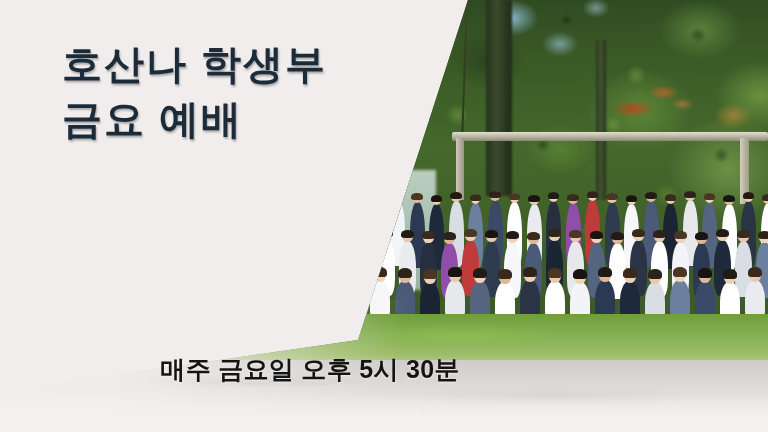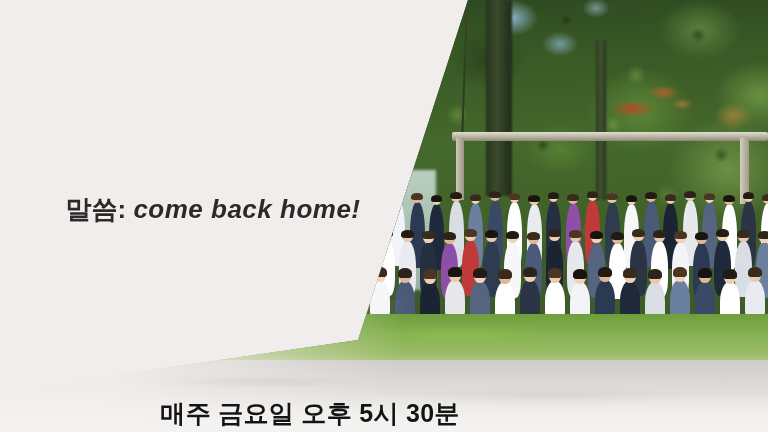--- a/index.html
+++ b/index.html
@@ -177,21 +177,20 @@
     margin-top:10px; font-size:26px; font-weight:700; color:#2b2a28;
     white-space:nowrap; letter-spacing:.5px;
     text-shadow:0 1px 1px rgba(255,255,255,.6);
   }
 
   .footer-block { position:absolute; left:0; top:353px; width:620px; text-align:center; }
   .footer-line {
     font-size:25px; font-weight:700; color:#141414; line-height:1.28;
     letter-spacing:.3px; white-space:nowrap;
     text-shadow:0 1px 2px rgba(255,255,255,.55);
-    margin-top:44px;
   }
 </style>
 </head>
 <body>
 
 <div id="slide">
 
   <div class="photo-wrap">
     <div class="photo">
       <div class="canopy"></div>
@@ -377,25 +376,25 @@
 
       <div class="grass"></div>
       <div class="gravel"></div>
       <div class="grit"></div>
     </div>
   </div>
 
   <div class="fade-left"></div>
   <div class="fade-bottom"></div>
 
+  <div class="title-block">
+    <div class="title-line">호산나 학생부</div>
+    <div class="title-line second">금요 예배</div>
+  </div>
 
   <div class="verse-block">
-    <div class="verse-line1">
-      <span>말씀:</span>
-      <span class="en">come back home!</span>
-    </div>
   </div>
 
   <div class="footer-block">
     <div class="footer-line">매주 금요일 오후 5시 30분</div>
   </div>
 
 </div>
 
 </body></html>

